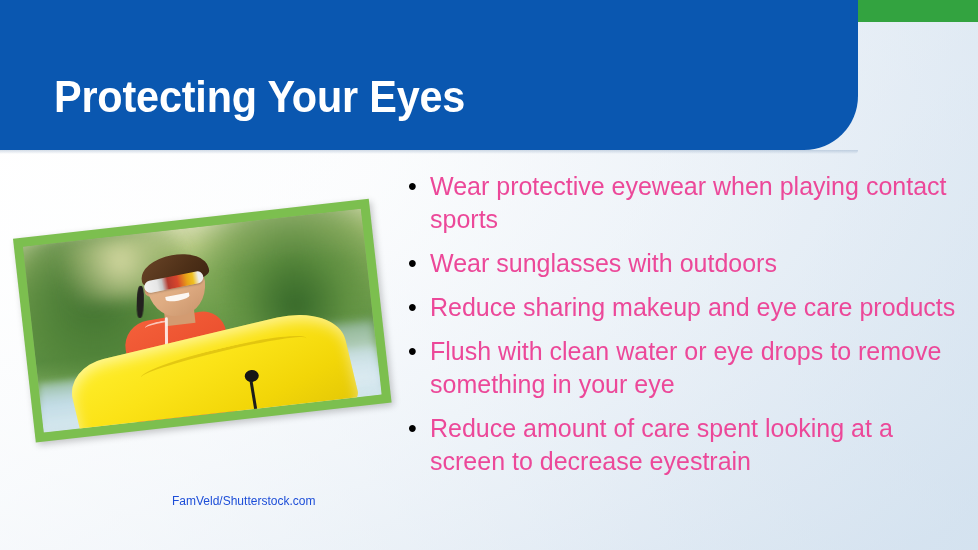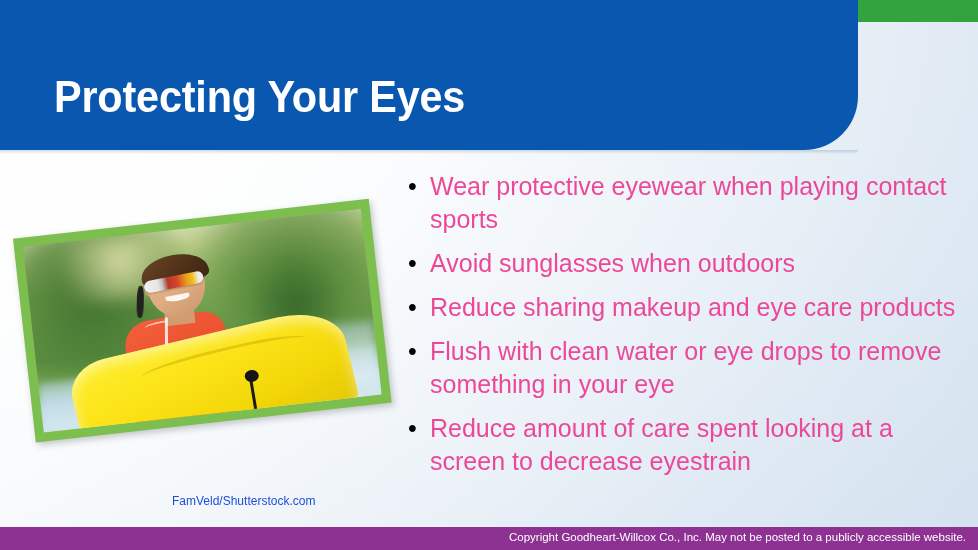--- a/index.html
+++ b/index.html
@@ -301,21 +301,21 @@
 
   <div class="bullets">
 
     <div class="bullet-row">
       <span class="bullet-dot">•</span>
       <span class="bullet-text">Wear protective eyewear when playing contact sports</span>
     </div>
 
     <div class="bullet-row">
       <span class="bullet-dot">•</span>
-      <span class="bullet-text">Avoid sunglasses when outdoors</span>
+      <span class="bullet-text">Wear sunglasses with outdoors</span>
     </div>
 
     <div class="bullet-row">
       <span class="bullet-dot">•</span>
       <span class="bullet-text">Reduce sharing makeup and eye care products</span>
     </div>
 
     <div class="bullet-row">
       <span class="bullet-dot">•</span>
       <span class="bullet-text">Flush with clean water or eye drops to remove something in your eye</span>
@@ -354,17 +354,14 @@
         <div class="ph-board"></div>
         <div class="ph-board-line"></div>
         <div class="ph-board-knob"></div>
         <div class="ph-board-leash"></div>
       </div>
     </div>
   </div>
 
   <div class="photo-credit">FamVeld/Shutterstock.com</div>
 
-  <div class="footer-band">
-    <div class="footer-text">Copyright Goodheart-Willcox Co., Inc.  May not be posted to a publicly accessible website.</div>
-  </div>
 
 </div>
 
 </body></html>

